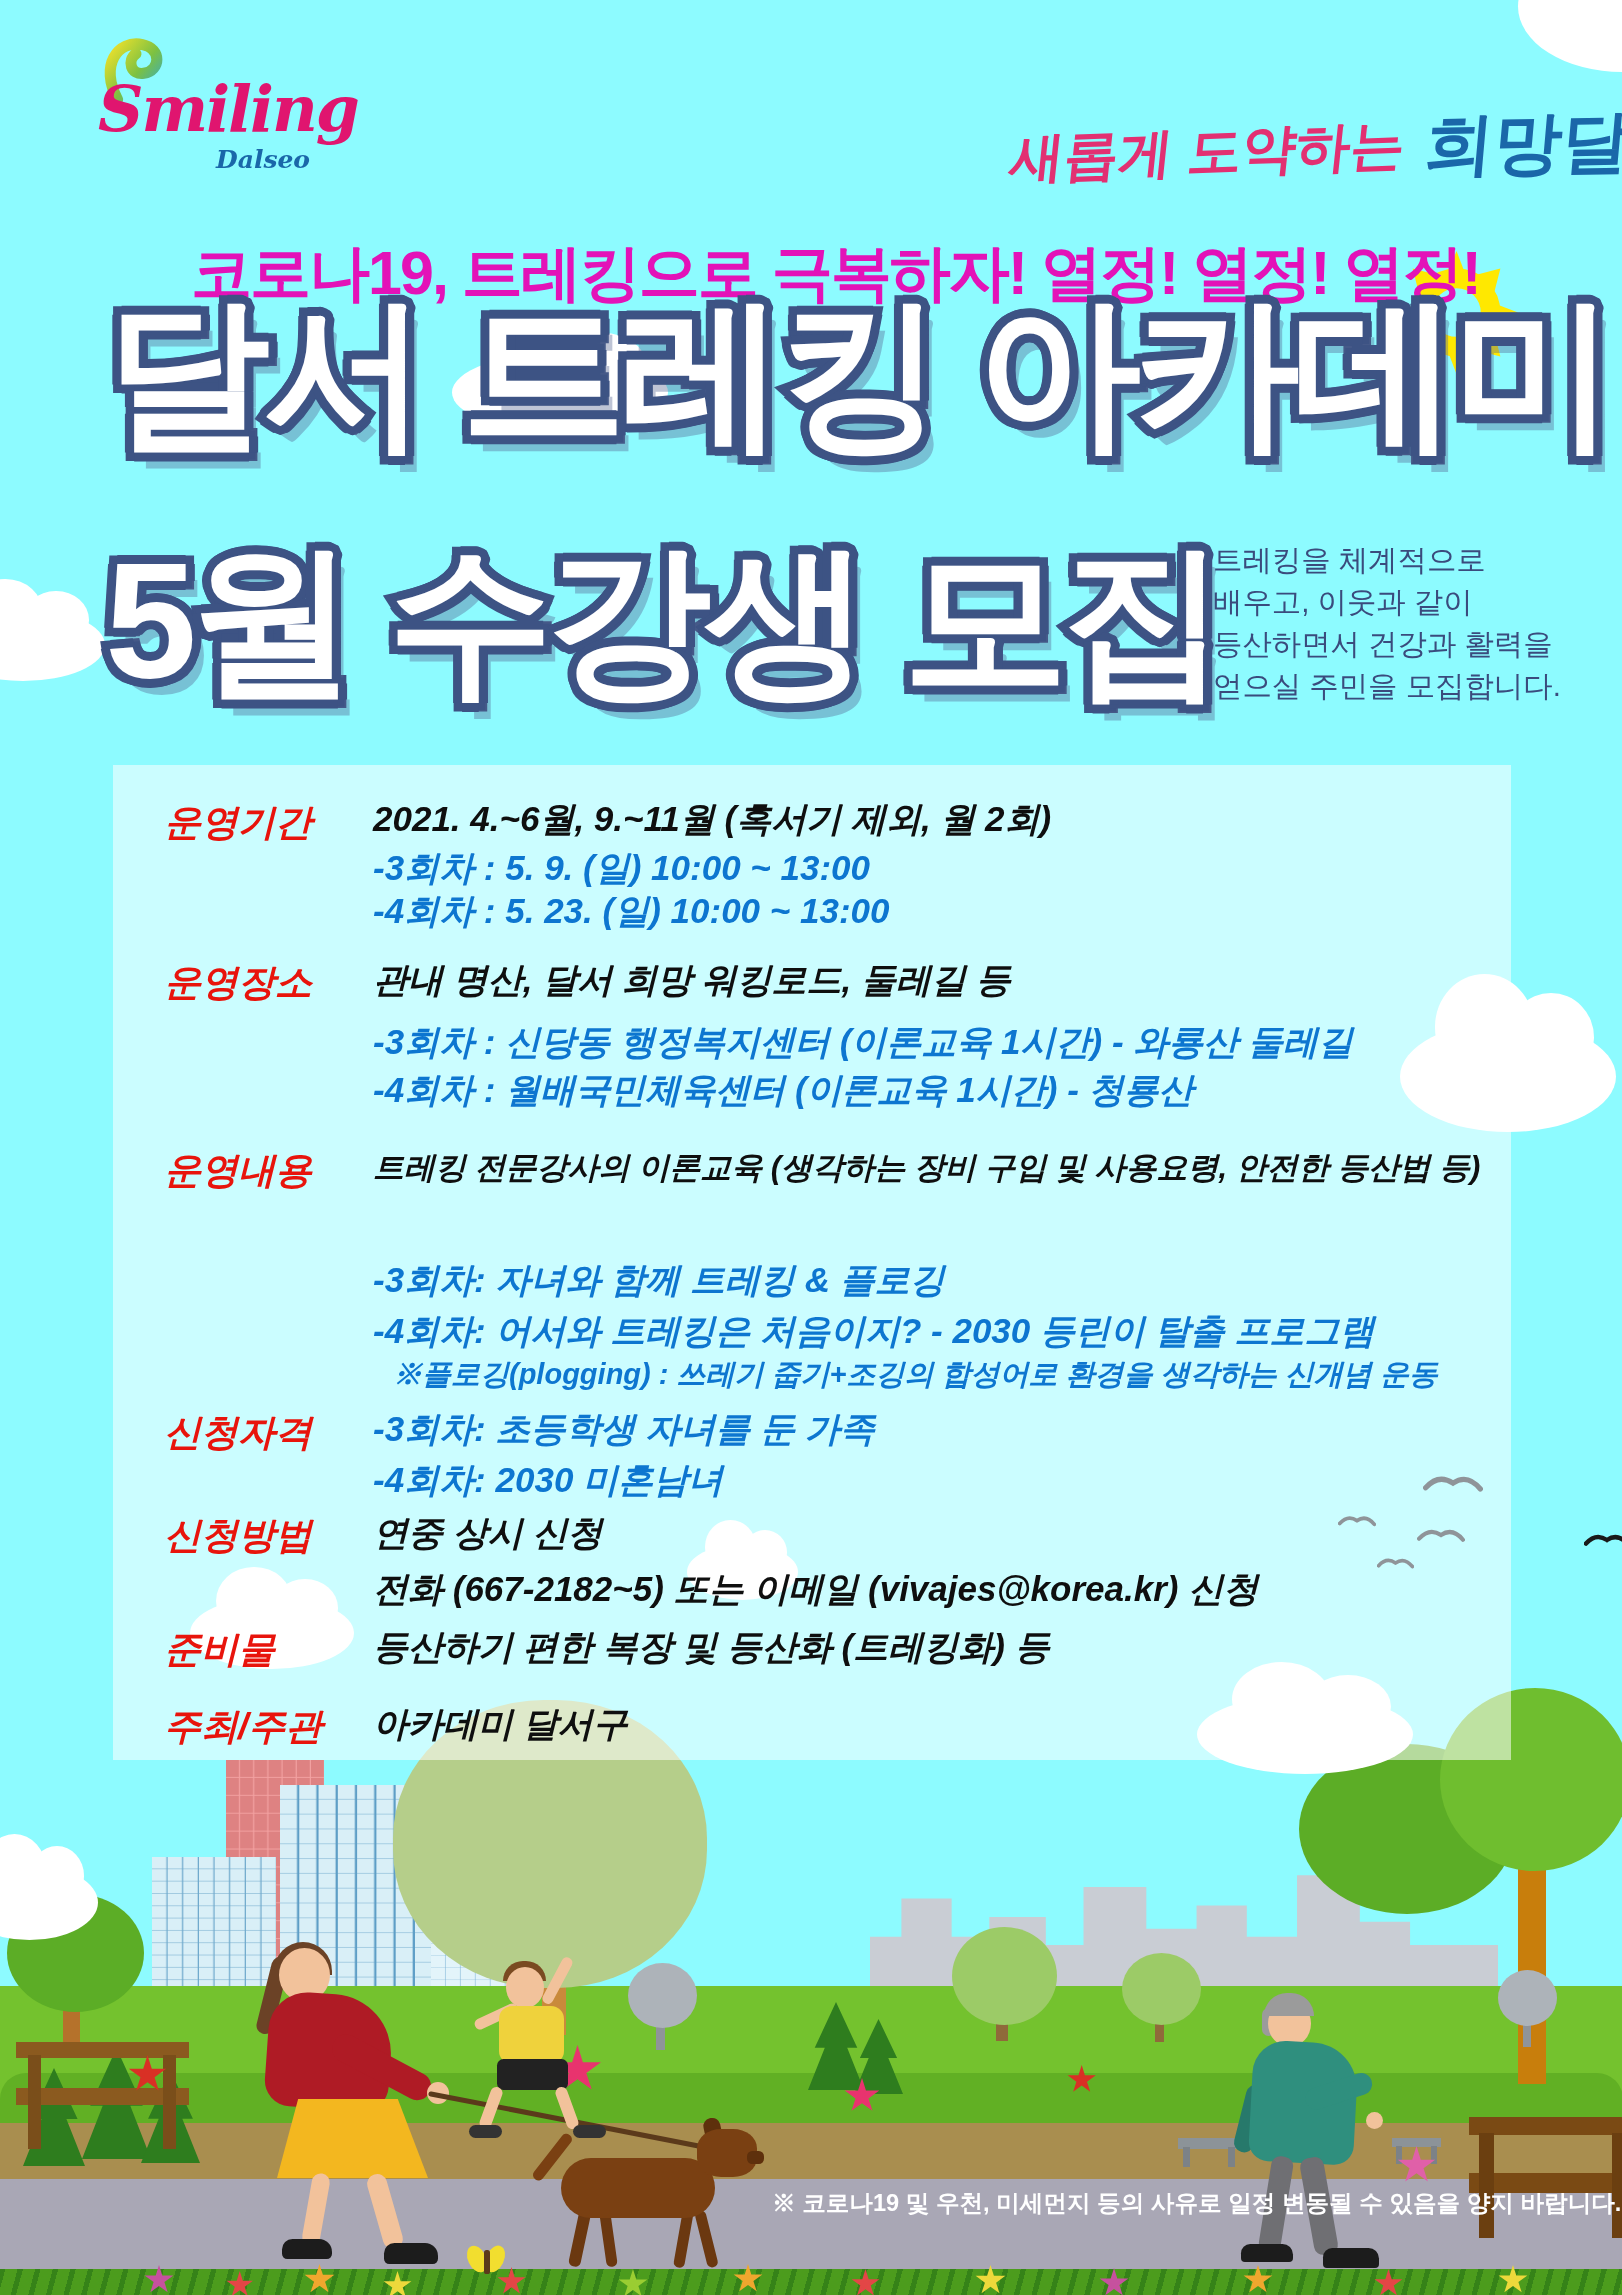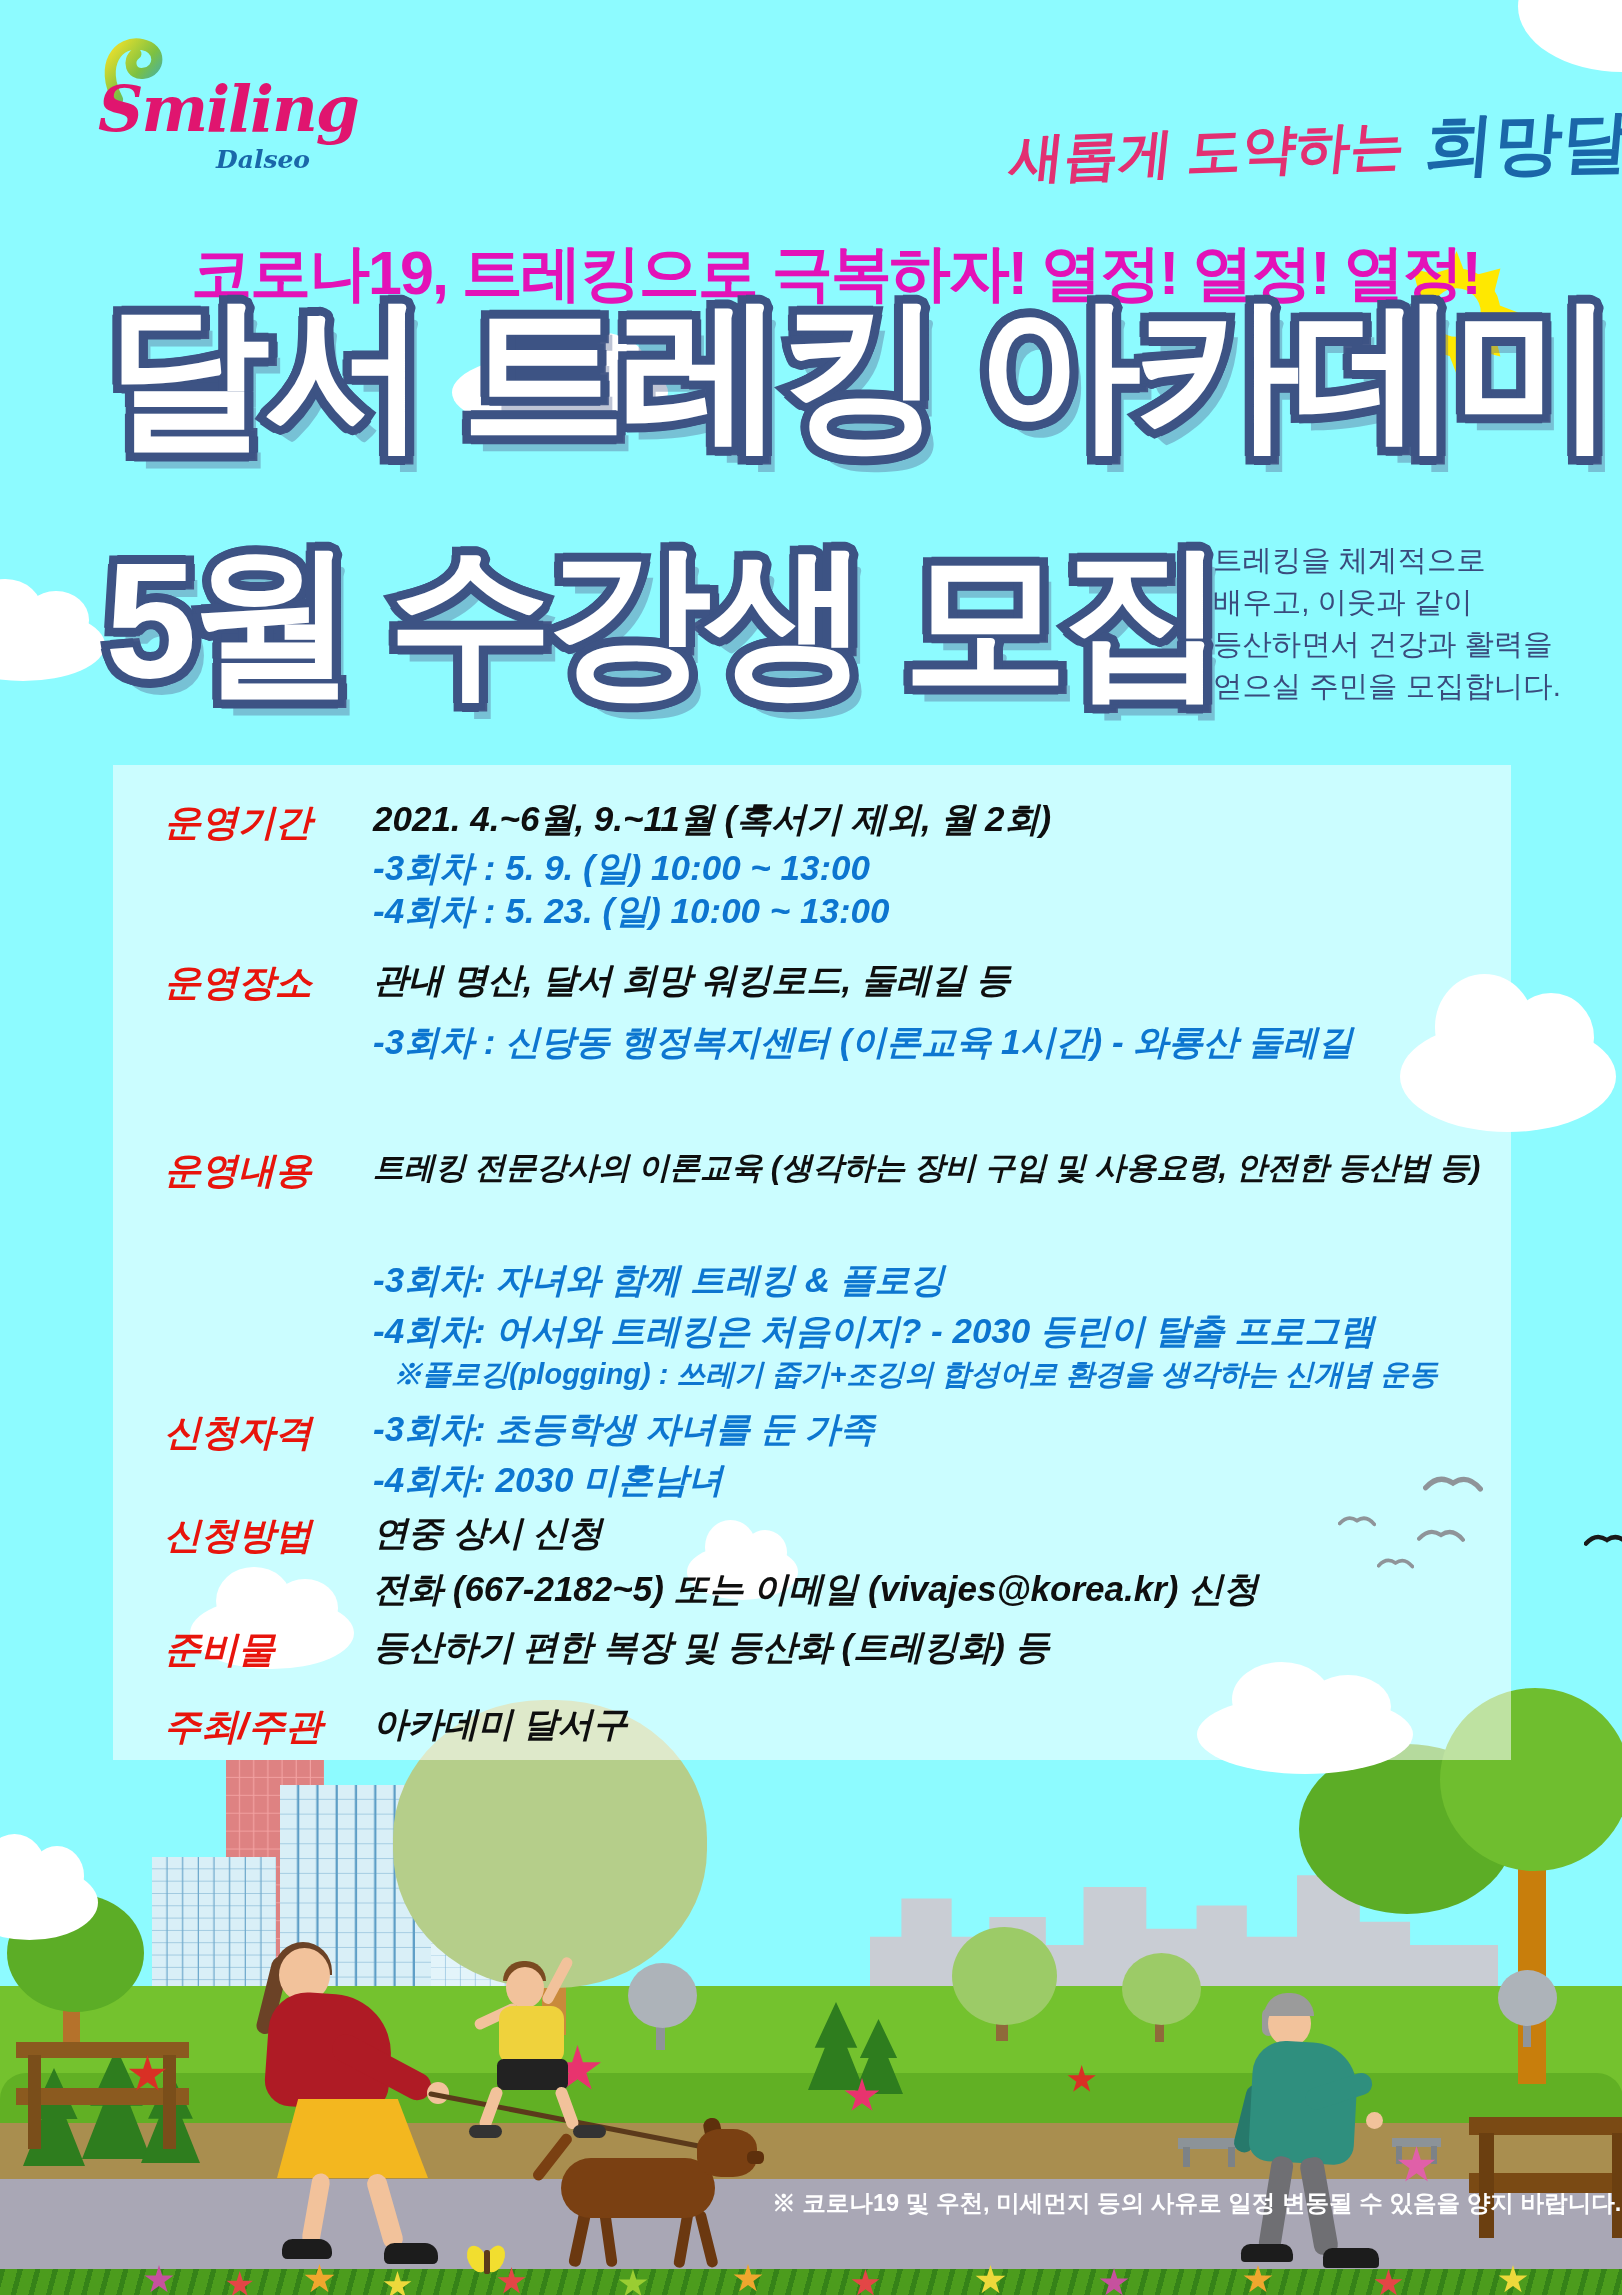--- a/index.html
+++ b/index.html
@@ -292,20 +292,21 @@
   <div class="panel">
 
     <div class="row-label" style="top:33px;">운영기간</div>
     <div class="line black" style="top:31px;">2021. 4.~6월, 9.~11월 (혹서기 제외, 월 2회)</div>
     <div class="line blue" style="top:80px;">-3회차 : 5.  9.  (일) 10:00 ~ 13:00</div>
     <div class="line blue" style="top:123px;">-4회차 : 5. 23. (일) 10:00 ~ 13:00</div>
 
     <div class="row-label" style="top:193px;">운영장소</div>
     <div class="line black" style="top:192px;">관내 명산, 달서 희망 워킹로드, 둘레길 등</div>
     <div class="line blue" style="top:254px;">-3회차 : 신당동 행정복지센터 (이론교육 1시간) - 와룡산 둘레길</div>
+    <div class="line blue" style="top:302px;">-4회차 : 월배국민체육센터 (이론교육 1시간) - 청룡산</div>
 
     <div class="row-label" style="top:381px;">운영내용</div>
     <div class="line black tight" style="top:382px;">트레킹 전문강사의 이론교육 (생각하는 장비 구입 및 사용요령, 안전한 등산법 등)</div>
     <div class="line blue" style="top:492px;">-3회차: 자녀와 함께 트레킹 &amp; 플로깅</div>
     <div class="line blue" style="top:543px;">-4회차: 어서와 트레킹은 처음이지? - 2030 등린이 탈출 프로그램</div>
     <div class="line blue small" style="top:590px;">※플로깅(plogging) : 쓰레기 줍기+조깅의 합성어로 환경을 생각하는 신개념 운동</div>
 
     <div class="row-label" style="top:643px;">신청자격</div>
     <div class="line blue" style="top:641px;">-3회차: 초등학생 자녀를 둔 가족</div>
     <div class="line blue" style="top:692px;">-4회차: 2030 미혼남녀</div>

